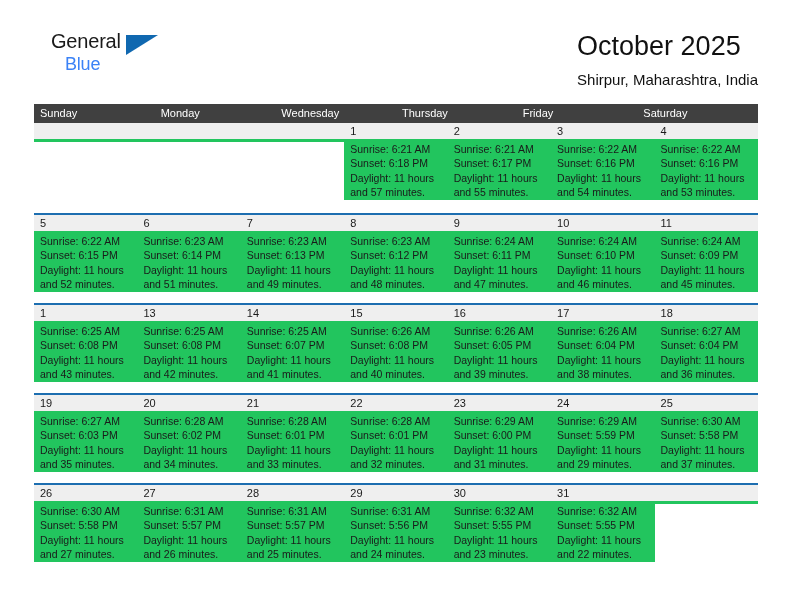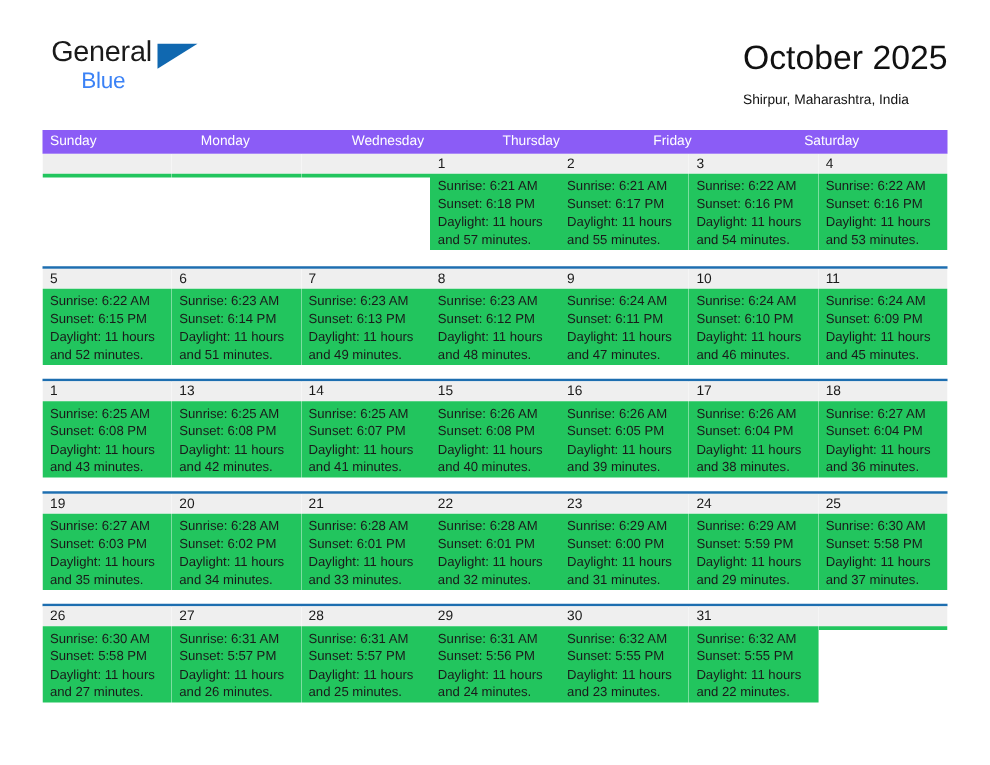--- a/index.html
+++ b/index.html
@@ -31,23 +31,23 @@
   }
   .brand {
     position: absolute;
     left: 0;
     top: 0;
     width: 230px;
     height: 62px;
   }
   .brand-general {
     position: absolute;
-    left: 7px;
+    left: 17px;
     top: 2px;
-    font-size: 23px;
+    font-size: 20px;
     color: #1a1a1a;
     letter-spacing: -0.2px;
     line-height: 26px;
   }
   .brand-tri {
     position: absolute;
     left: 92px;
     top: 9px;
     width: 0;
     height: 0;
@@ -71,37 +71,37 @@
     text-align: left;
     margin-left: 44px;
   }
   .month-title {
     font-size: 27px;
     color: #111111;
     line-height: 33px;
     white-space: nowrap;
   }
   .location {
-    font-size: 11px;
+    font-size: 15px;
     color: #111111;
     line-height: 20px;
     margin-top: 7px;
     white-space: nowrap;
   }
 
   
   .calendar {
     position: absolute;
     left: 34px;
     top: 104px;
     width: 724px;
   }
   .weekday-row {
     display: flex;
-    background: #8b5cf6;
+    background: #404040;
     height: 19px;
   }
   .weekday {
     flex: 1 1 0;
     color: #ffffff;
     font-size: 11px;
     line-height: 19px;
     padding-left: 6px;
     box-sizing: border-box;
     overflow: hidden;

